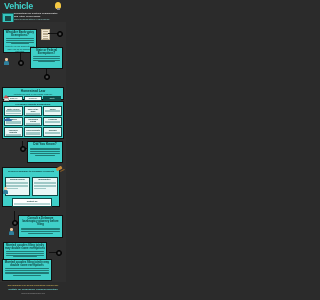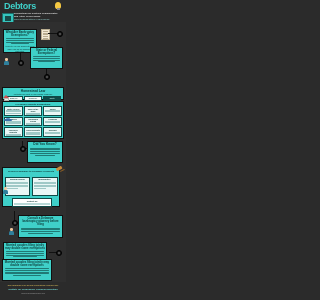--- a/index.html
+++ b/index.html
@@ -196,21 +196,21 @@
     position:absolute;top:10px;left:4px;width:58px;text-align:center;
     font-size:1.9px;line-height:2.3px;color:#9a9a9a;
   }
 </style>
 </head>
 <body>
 
 <div class="page">
 
   <div class="header">
-    <div class="brand">Debtors</div>
+    <div class="brand">Vehicle</div>
     <div class="bulb"></div>
     <div class="hdr-badge">
         <i></i>
       </div>
     <div class="sub1">Exemptions for Debtors in Bankruptcy and Other Proceedings</div>
     <div class="sub2">www.myarcadeattorney.org/delaware</div>
   </div>
 
   <div class="board" style="left:3px;top:29px;width:34px;height:24px;">
     <div class="ttl">What Are Bankruptcy Exemptions?</div>

